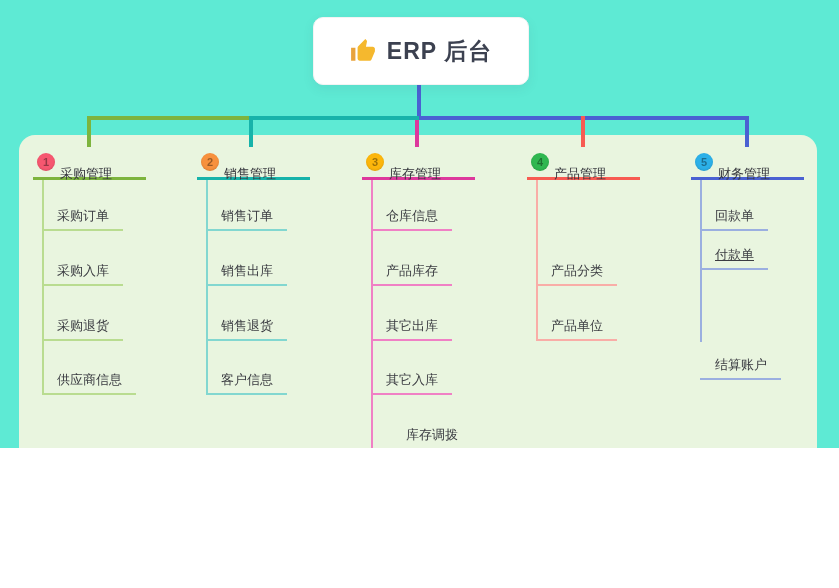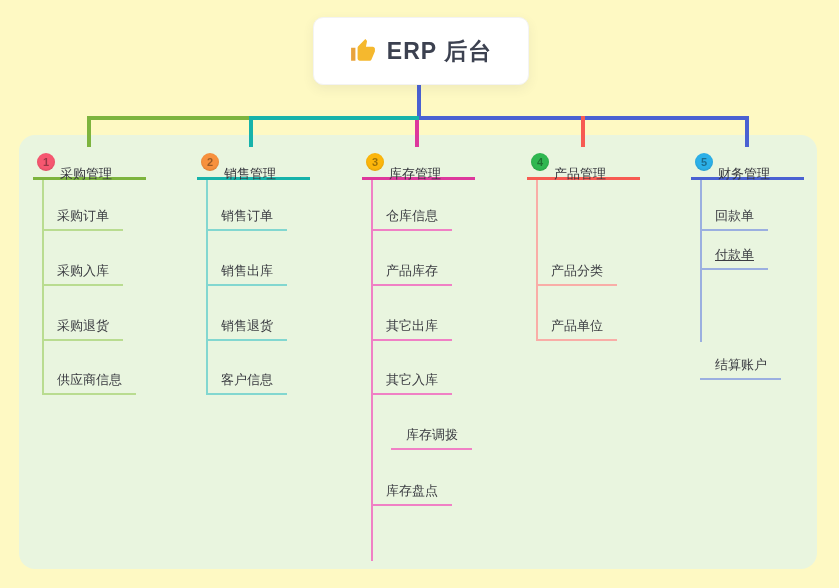--- a/index.html
+++ b/index.html
@@ -1,19 +1,19 @@
 <!DOCTYPE html>
 <html><head>
 <meta charset="utf-8">
 <style>
   html,body{margin:0;padding:0;background:#ffffff;}
   .stage{
-    position:relative;width:839px;height:588px;overflow:hidden;
+    position:relative;width:839px;height:448px;overflow:hidden;
     font-family:"Liberation Sans","DejaVu Sans",sans-serif;
-    background:#fef9c3;
+    background:#5eead4;
   }
   .panel{
     position:absolute;left:19px;top:135px;width:798px;height:434px;
     background:#e9f5df;border-radius:16px;z-index:0;
   }
   .line{position:absolute;z-index:1;}
   
   .c-green{background:#7db43e;}
   .c-teal{background:#17b3aa;}
   .c-magenta{background:#dd389c;}

